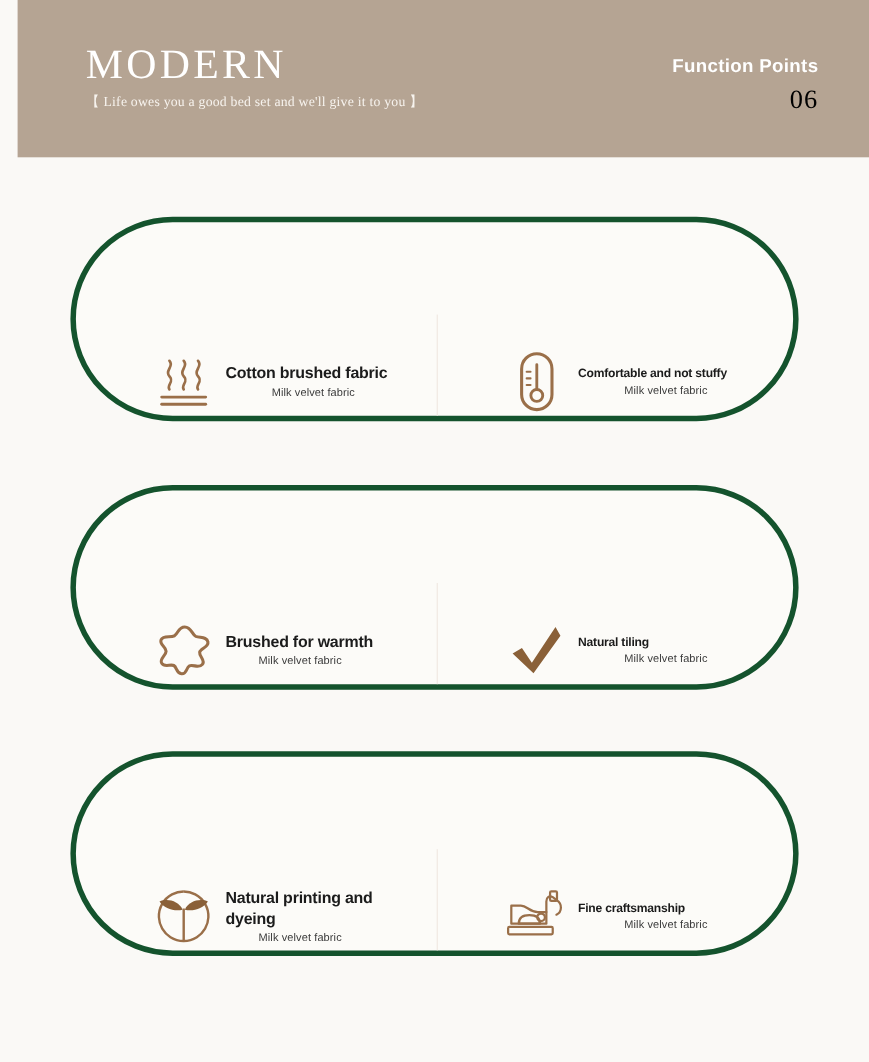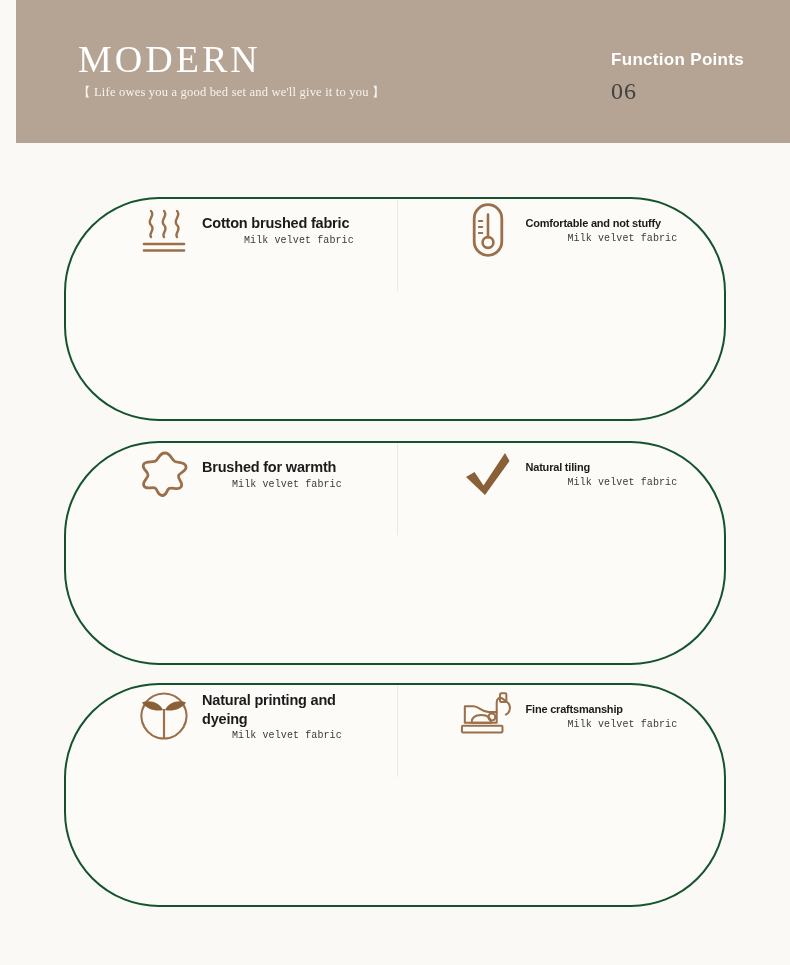--- a/index.html
+++ b/index.html
@@ -44,55 +44,56 @@
     font-size: 12.5px;
     color: #F7F3EE;
     letter-spacing: 0.2px;
     margin-top: 4px;
     white-space: nowrap;
   }
   .header-right {
     position: absolute;
     right: 62px;
     top: 50px;
+    text-align: right;
   }
   .section-title {
     font-family: "Liberation Sans", sans-serif;
     font-weight: bold;
     font-size: 17px;
     color: #FFFFFF;
     letter-spacing: 0.3px;
     white-space: nowrap;
   }
   .section-number {
     font-family: "Liberation Serif", serif;
     font-size: 24px;
-    color: #404040;
+    color: #000000;
     margin-top: 8px;
     letter-spacing: 1px;
   }
 
   
   .cards {
     position: absolute;
     left: 0;
     top: 143px;
     width: 790px;
   }
   .card {
     position: absolute;
     left: 64px;
     width: 662px;
-    height: 224px;
-    border: 2px solid #14532d;
+    height: 186px;
+    border: 5px solid #14532d;
     border-radius: 95px;
     background: #FCFBF8;
     box-sizing: border-box;
     display: flex;
-    align-items: flex-start;
+    align-items: flex-end;
   }
   .card-1 { top: 54px; }
   .card-2 { top: 298px; }
   .card-3 { top: 540px; }
 
   .feature {
     flex: 1 1 0;
     display: flex;
     align-items: center;
     box-sizing: border-box;
@@ -128,21 +129,21 @@
     font-weight: bold;
     font-size: 14.5px;
     color: #1B1B1B;
     line-height: 1.3;
     letter-spacing: -0.2px;
   }
   .feature-title.lg {
     font-size: 11px;
   }
   .feature-sub {
-    font-family: Liberation Mono, monospace;
+    font-family: Liberation Sans, sans-serif;
     font-size: 10px;
     color: #3A3A3A;
     margin-top: 2px;
     margin-left: 34px;
     letter-spacing: 0.1px;
   }
   .feature-sub.indent-sm { margin-left: 30px; }
   .feature-sub.indent-lg { margin-left: 42px; }
 </style>
 </head>

